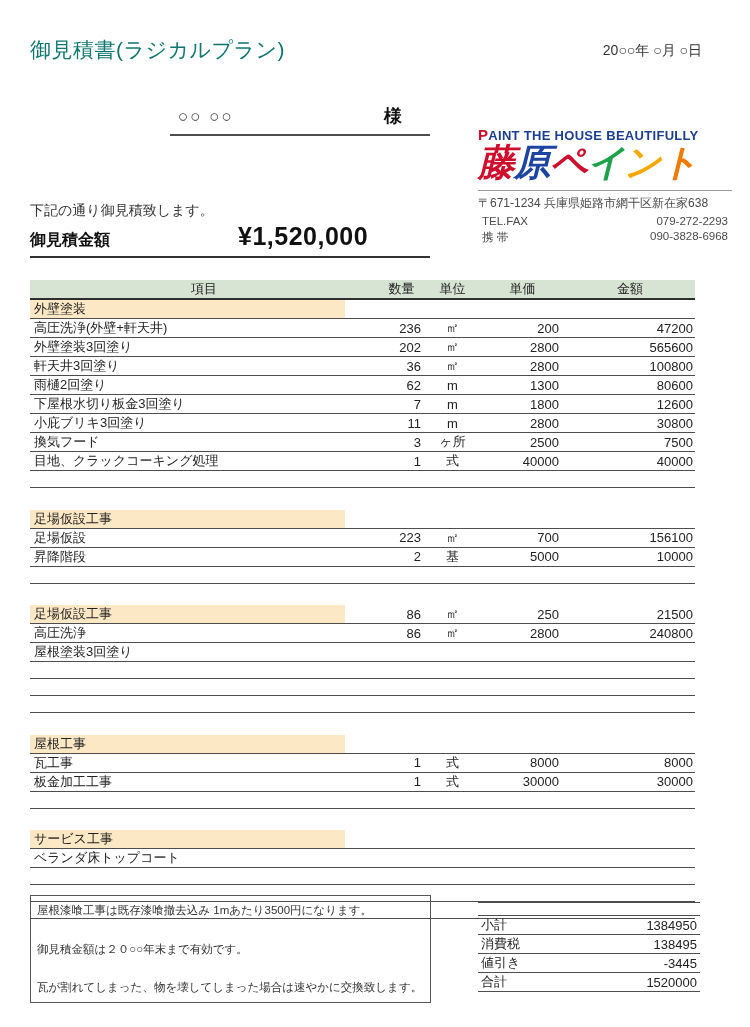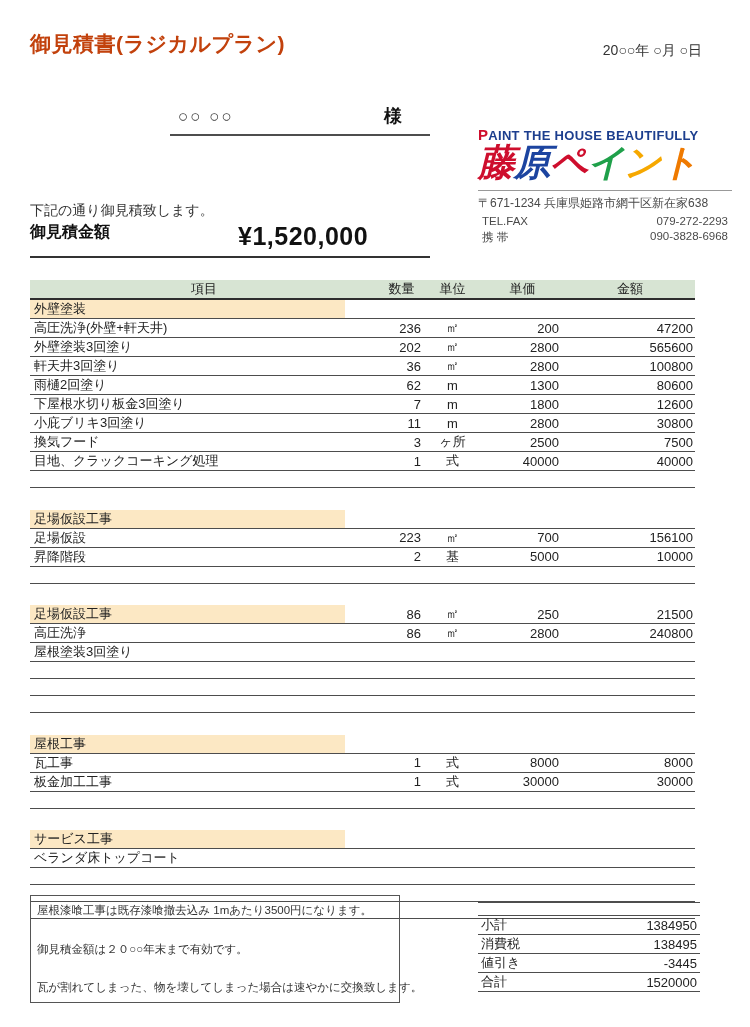--- a/index.html
+++ b/index.html
@@ -11,22 +11,22 @@
   .page {
     position: relative;
     width: 750px;
     height: 1027px;
     background: #fff;
     overflow: hidden;
   }
 
   
   .title {
-    position: absolute; left: 30px; top: 30px;
-    font-size: 21px; font-weight: bold; color: #c2410c;
+    position: absolute; left: 30px; top: 36px;
+    font-size: 21px; font-weight: normal; color: #0f766e;
     letter-spacing: 0.5px;
   }
   .doc-date {
     position: absolute; top: 42px; right: 48px;
     font-size: 14px; color: #333;
   }
 
   
   .customer-line {
     position: absolute; left: 170px; top: 104px; width: 260px;
@@ -55,21 +55,21 @@
   }
   .contact-row {
     display: flex; justify-content: space-between;
     font-size: 11.5px; color: #4a4a4a; padding: 3px 4px 0 4px;
   }
 
   
   .greeting { position: absolute; left: 30px; top: 202px; font-size: 14px; color: #333; }
   .amount-row {
     position: absolute; left: 30px; top: 222px; width: 400px;
-    display: flex; align-items: flex-start;
+    display: flex; align-items: flex-end;
     border-bottom: 2.5px solid #333; padding-bottom: 5px;
   }
   .amount-label { font-size: 16px; font-weight: bold; color: #111; }
   .amount-value { margin-left: 128px; font-size: 25px; font-weight: bold; color: #111; letter-spacing: 0.5px; }
 
   
   .items-table {
     position: absolute; left: 30px; top: 280px; width: 665px;
     border-collapse: collapse; table-layout: fixed;
     font-size: 13px; color: #222;
@@ -94,21 +94,21 @@
   .items-table td.col-qty   { text-align: right; }
   .items-table td.col-unit  { text-align: center; }
   .items-table td.col-price { text-align: right; padding-right: 6px; }
   .items-table td.col-amount{ text-align: right; padding-right: 2px; }
   .items-table tr.row-section td.col-item {
     background: linear-gradient(to right, var(--section_bg, #FCE8C4) 0, var(--section_bg, #FCE8C4) 315px, transparent 315px);
   }
 
   
   .notes-box {
-    position: absolute; left: 30px; top: 895px; width: 370px; height: 108px;
+    position: absolute; left: 30px; top: 895px; width: 401px; height: 108px;
     border: 1.5px solid #555;
     display: flex; flex-direction: column; justify-content: space-between;
     padding: 7px 6px;
   }
   .note-line { font-size: 11.5px; color: #333; white-space: nowrap; }
 
   
   .totals-topline {
     position: absolute; left: 478px; top: 902px; width: 222px;
     border-top: 1.5px solid var(--line, #4d4d4d);

